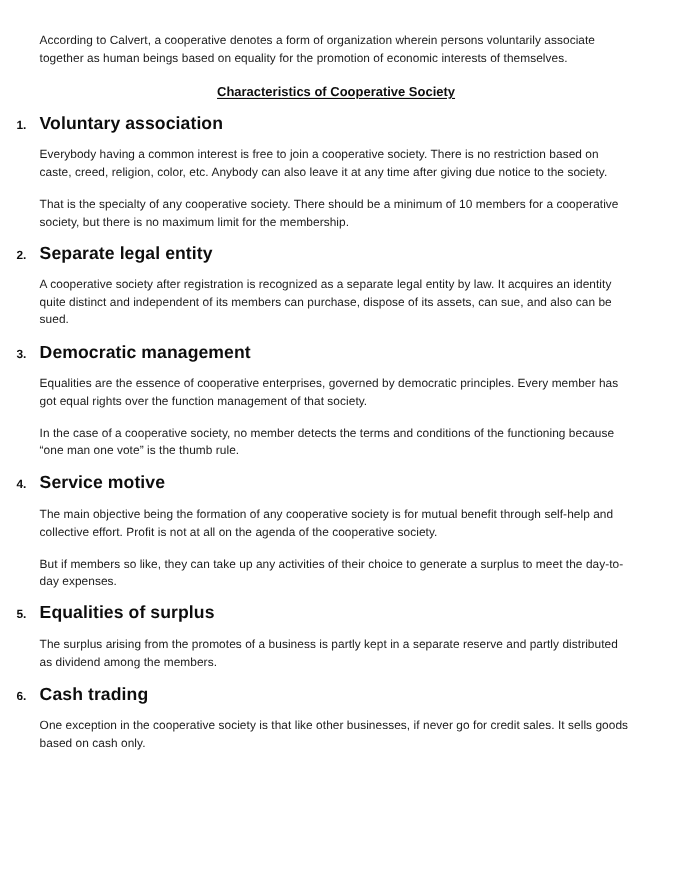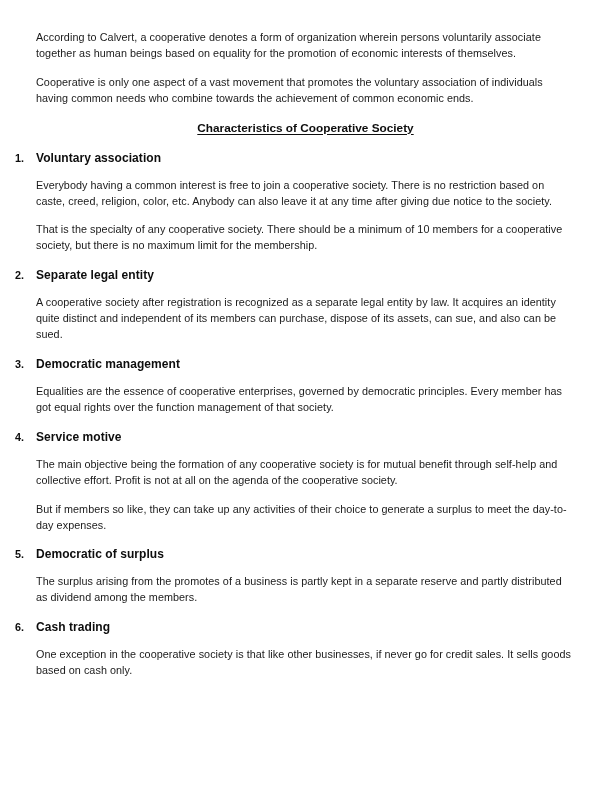--- a/index.html
+++ b/index.html
@@ -57,42 +57,41 @@
   }
   .item-num {
     width: 21px;
     flex: 0 0 21px;
     font-size: 10.8px;
     font-weight: bold;
     line-height: 16px;
     color: #0d0d0d;
   }
   .item-title {
-    font-size: 12px;
+    font-size: 16px;
     font-weight: bold;
     line-height: 16px;
     color: #0d0d0d;
     letter-spacing: 0.005em;
   }
   .item-body p.para:last-child {
     margin-bottom: 13px;
   }
   .lead-block {
     margin-bottom: 6px;
   }
 </style>
 </head>
 <body>
 
 <div class="page">
   <div class="doc-body">
 
     <div class="lead-block">
       <p class="para">According to Calvert, a cooperative denotes a form of organization wherein persons voluntarily associate together as human beings based on equality for the promotion of economic interests of themselves.</p>
-      <p class="para">Cooperative is only one aspect of a vast movement that promotes the voluntary association of individuals having common needs who combine towards the achievement of common economic ends.</p>
     </div>
 
     <div class="section-heading-wrap">
       <span class="section-heading">Characteristics of Cooperative Society</span>
     </div>
 
     <div class="item">
       <div class="item-head">
         <span class="item-num">1.</span>
         <span class="item-title">Voluntary association</span>
@@ -113,38 +112,39 @@
       </div>
     </div>
 
     <div class="item">
       <div class="item-head">
         <span class="item-num">3.</span>
         <span class="item-title">Democratic management</span>
       </div>
       <div class="item-body">
         <p class="para">Equalities are the essence of cooperative enterprises, governed by democratic principles. Every member has got equal rights over the function management of that society.</p>
+        <p class="para">In the case of a cooperative society, no member detects the terms and conditions of the functioning because “one man one vote” is the thumb rule.</p>
       </div>
     </div>
 
     <div class="item">
       <div class="item-head">
         <span class="item-num">4.</span>
         <span class="item-title">Service motive</span>
       </div>
       <div class="item-body">
         <p class="para">The main objective being the formation of any cooperative society is for mutual benefit through self-help and collective effort. Profit is not at all on the agenda of the cooperative society.</p>
         <p class="para">But if members so like, they can take up any activities of their choice to generate a surplus to meet the day-to-day expenses.</p>
       </div>
     </div>
 
     <div class="item">
       <div class="item-head">
         <span class="item-num">5.</span>
-        <span class="item-title">Democratic of surplus</span>
+        <span class="item-title">Equalities of surplus</span>
       </div>
       <div class="item-body">
         <p class="para">The surplus arising from the promotes of a business is partly kept in a separate reserve and partly distributed as dividend among the members.</p>
       </div>
     </div>
 
     <div class="item">
       <div class="item-head">
         <span class="item-num">6.</span>
         <span class="item-title">Cash trading</span>

